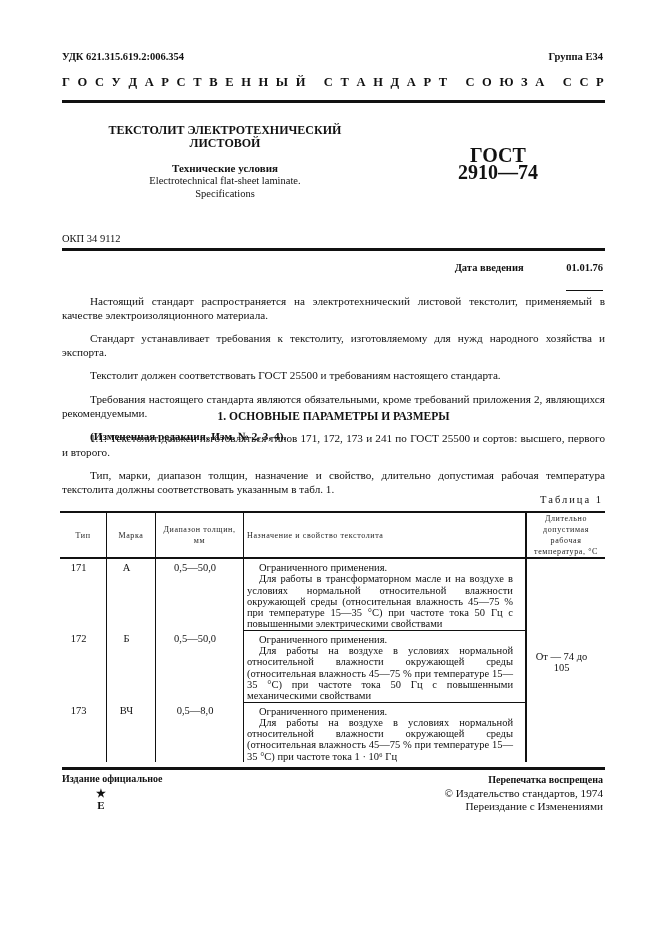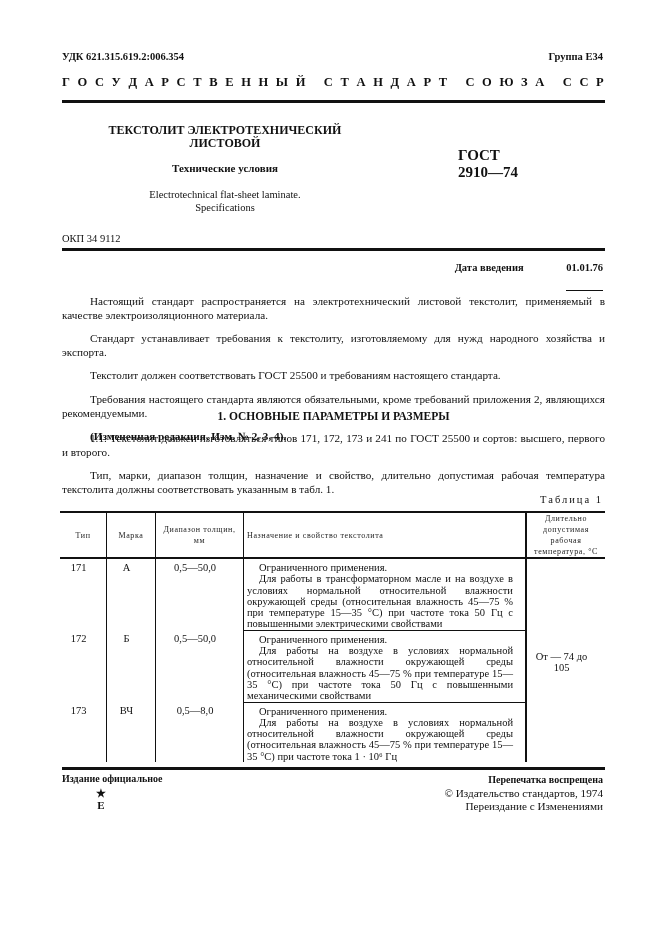--- a/index.html
+++ b/index.html
@@ -10,24 +10,24 @@
 
   .udk { left: 62px; top: 51px; font-size: 10.5px; font-weight: bold; }
   .group { right: 58px; top: 51px; font-size: 10.5px; font-weight: bold; }
   .gos { left: 62px; top: 75px; width: 542px; font-size: 12.5px; font-weight: bold;
          display: flex; justify-content: space-between; }
   .rule-thick { left: 62px; width: 543px; height: 3px; background: #111; }
 
   .title-block { left: 90px; top: 124px; width: 270px; text-align: center; }
   .title-block .t1 { font-size: 12px; font-weight: bold; line-height: 13px; }
   .title-block .t2 { font-size: 11px; font-weight: bold; margin-top: 12px; }
-  .title-block .t3 { font-size: 10.5px; margin-top: 14px; line-height: 13px; }
+  .title-block .t3 { font-size: 10.5px; line-height: 13px; }
 
-  .gost-block { left: 458px; top: 147px; width: 80px; 
-                font-size: 15px; font-weight: bold; line-height: 17px; }
+  .gost-block { left: 458px; top: 147px; width: 80px; text-align: center;
+                font-size: 20px; font-weight: bold; line-height: 17px; }
 
   .okp { left: 62px; top: 233px; font-size: 10.5px; }
   .date { right: 58px; top: 262px; font-size: 10.5px; font-weight: bold; }
   .date .val { border-bottom: 1.5px solid #111; padding-bottom: 17px; margin-left: 40px; }
 
   .body-text { left: 62px; width: 543px; font-size: 11.2px; line-height: 13.6px; text-align: justify; }
   .body-text p { margin: 0; text-indent: 28px; }
   .body-text p.gap { margin-top: 10px; }
   .section-title { left: 62px; width: 543px; top: 410px; text-align: center; font-size: 11.5px; font-weight: bold; }
 

